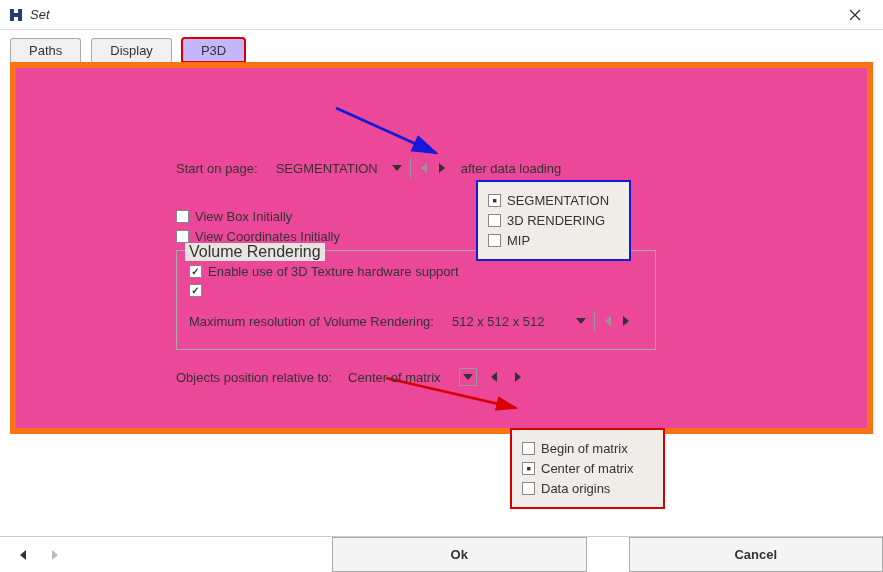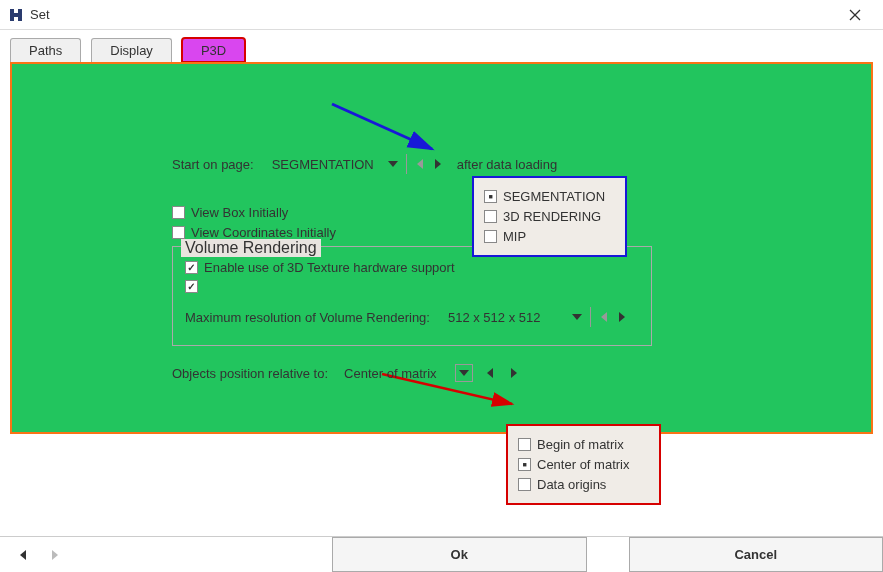--- a/index.html
+++ b/index.html
@@ -19,46 +19,46 @@
     display: flex;
     align-items: center;
     padding: 0 8px;
     border-bottom: 1px solid #ddd;
   }
   .titlebar .app-icon {
     width: 16px; height: 16px;
     margin-right: 6px;
     display: inline-block;
   }
-  .titlebar .title { flex: 1; }
+  .titlebar .title { flex: 1; font-style: italic; }
   .titlebar .close {
     width: 40px; height: 28px;
     display: flex; align-items: center; justify-content: center;
     cursor: pointer;
   }
   .tabs-row {
     display: flex;
     padding: 8px 10px 0 10px;
     gap: 8px;
   }
   .tab {
     border: 1px solid #aaa;
     border-bottom: none;
     padding: 4px 18px;
     background: #f0f0f0;
     cursor: pointer;
     margin-right: 2px;
     border-radius: 3px 3px 0 0;
   }
-  .tab.active { background: #d946ef; }
+  .tab.active { background: #c4b5fd; }
   .tab.highlight-red { outline: 2px solid #d60000; outline-offset: -1px; }
   .panel {
     margin: 0 10px 6px 10px;
-    border: 2px solid #f97316;
-    background: #22c55e;
+    border: 6px solid #f97316;
+    background: #ec4899;
     height: 372px;
     position: relative;
   }
   .inner {
     position: absolute;
     left: 160px;
     top: 90px;
   }
   .row { display: flex; align-items: center; margin-bottom: 6px; }
   .label { margin-right: 10px; }

